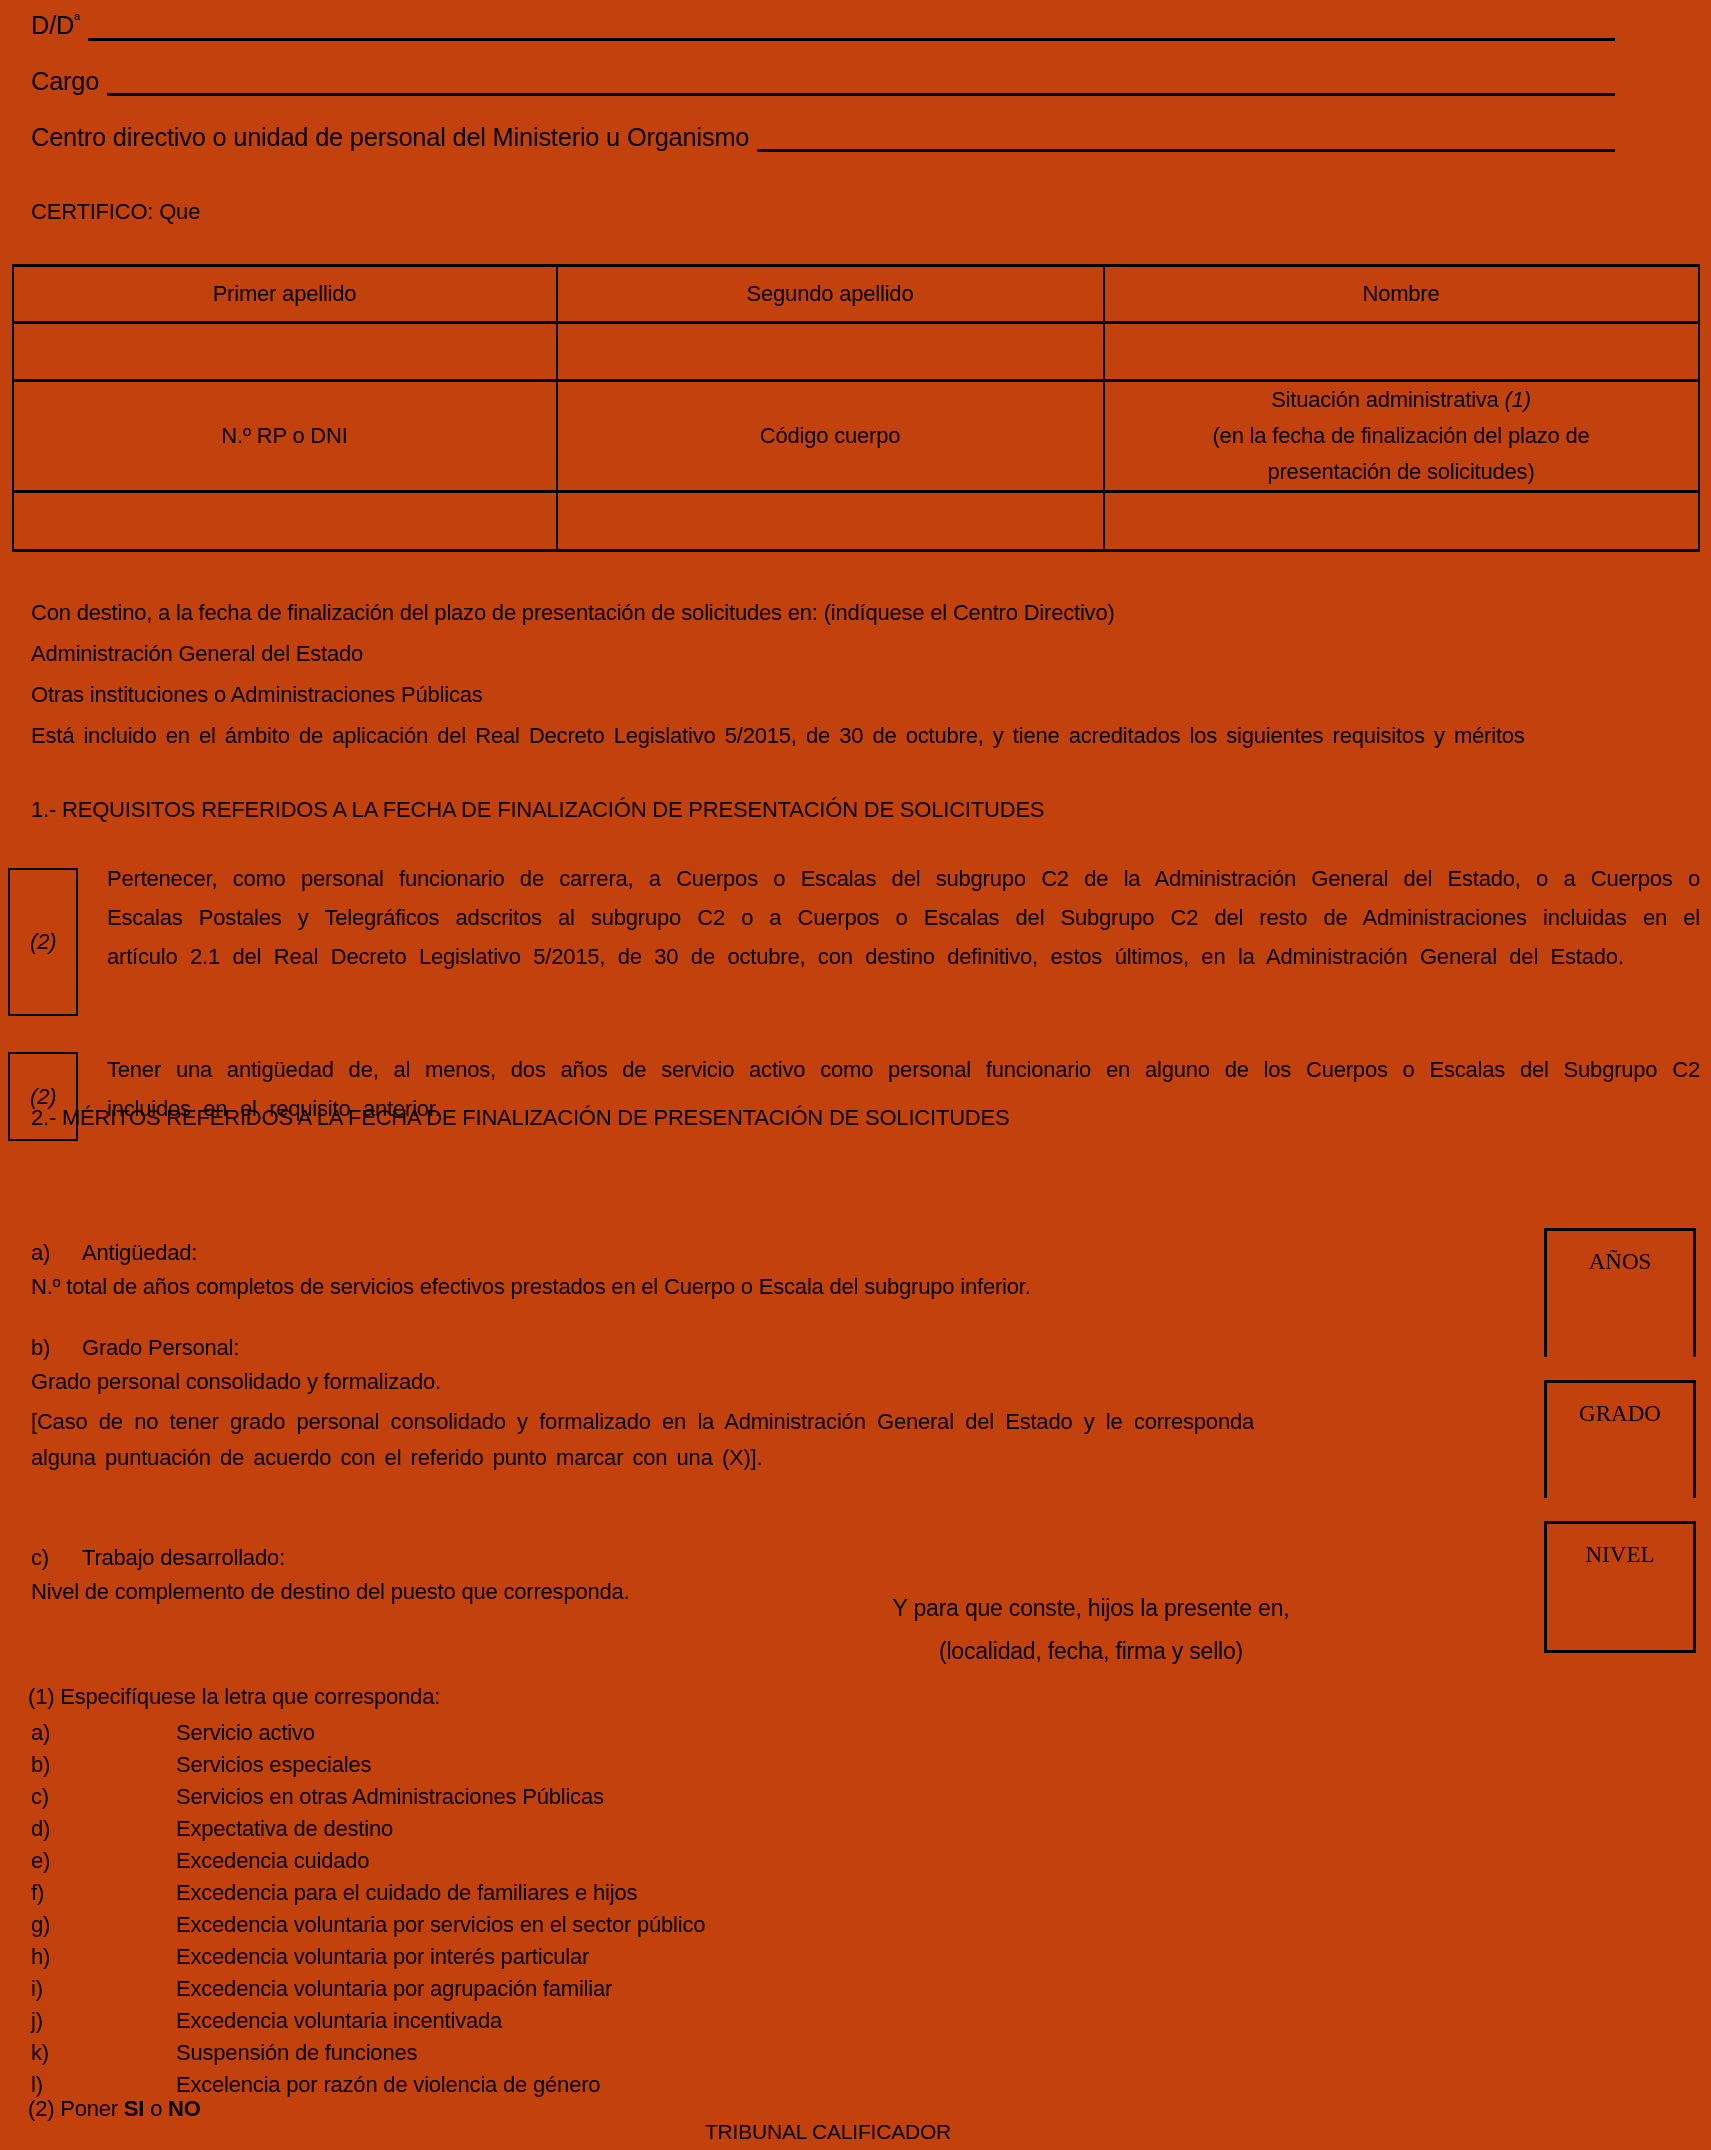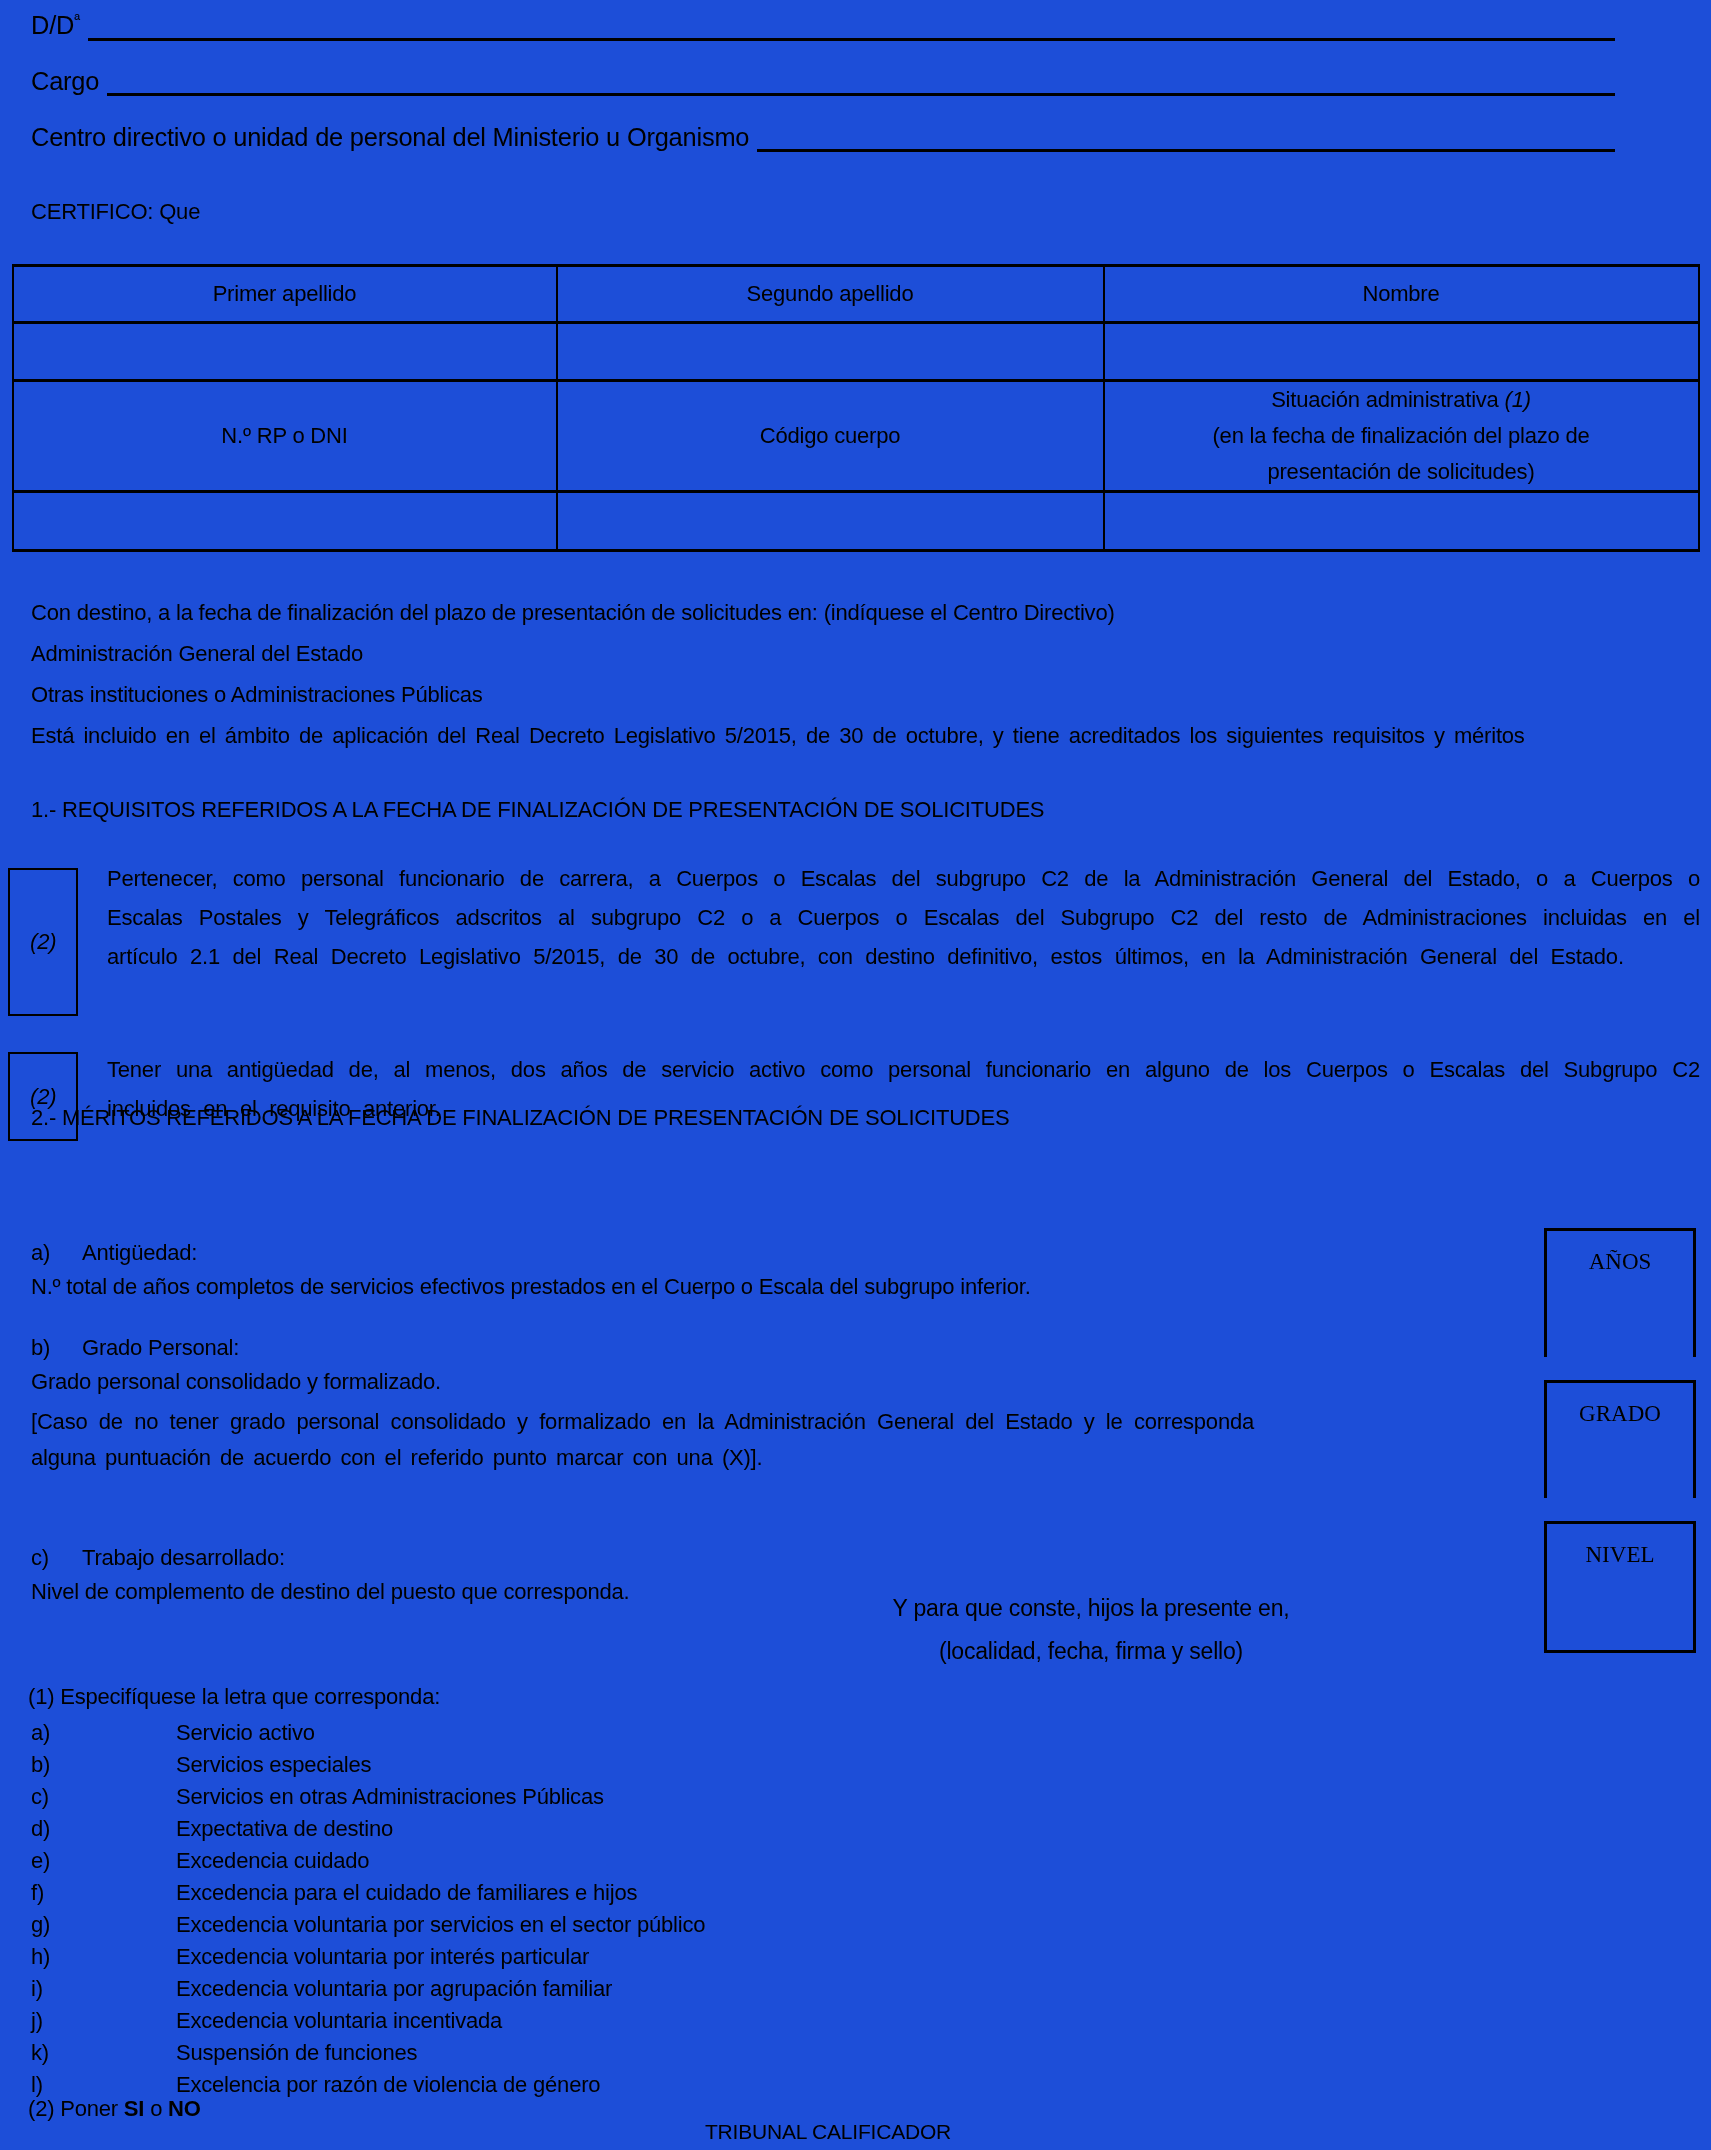--- a/index.html
+++ b/index.html
@@ -1,17 +1,17 @@
 <!DOCTYPE html>
 <html style="font-size:13px"><head>
 <meta charset="utf-8">
 <style>
   html,body{margin:0;padding:0;background:#fff;}
   .page{
-    position:relative;width:1711px;height:2151px;background:#1d4ed8;color:#000;
+    position:relative;width:1711px;height:2151px;background:#c2410c;color:#000;
     font-family:"Liberation Sans",sans-serif;font-size:22px;letter-spacing:-0.2px;
     overflow:hidden;
   }
   
   .fieldrow{position:absolute;left:31px;right:96px;display:flex;align-items:flex-end;font-size:25.4px;}
   .fieldrow .flabel{white-space:nowrap;padding-right:8.2px;}
   .fieldrow .fill{flex:1;border-bottom:3.3px solid #000;height:31px;}
   .sup{font-size:0.62em;vertical-align:super;}
 
   .certifico{position:absolute;left:31px;top:199px;font-size:22px;}

